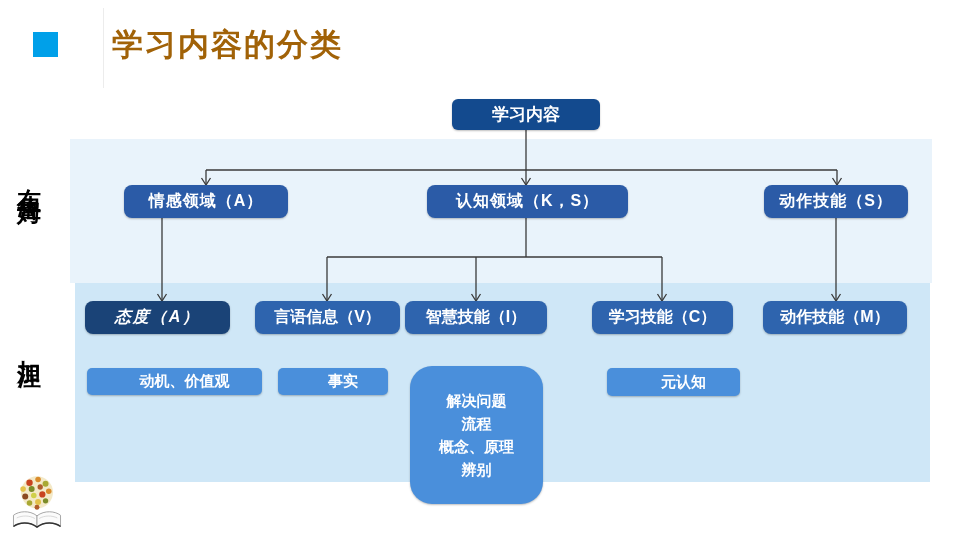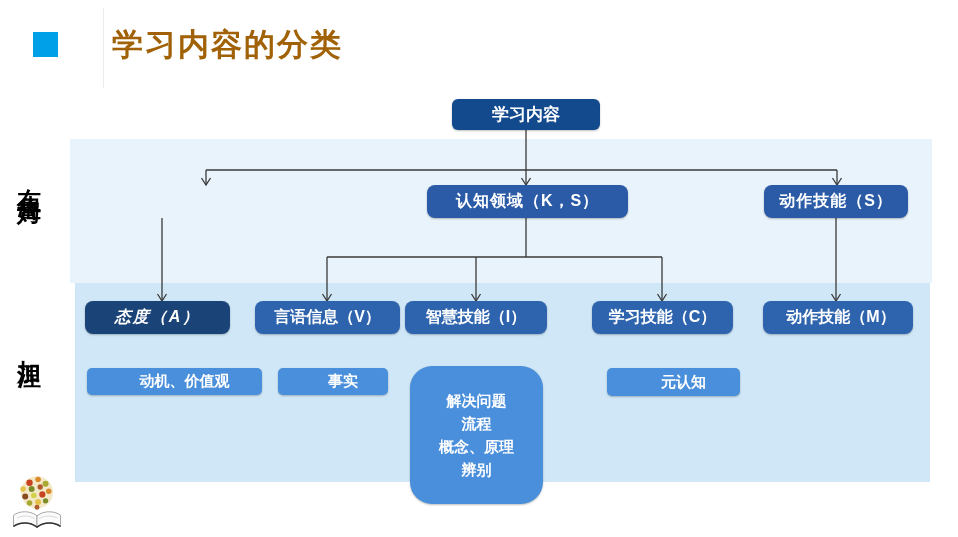--- a/index.html
+++ b/index.html
@@ -88,28 +88,29 @@
     <path d="M322.5,294 L327,301 L331.5,294"></path>
     <path d="M471.5,294 L476,301 L480.5,294"></path>
     <path d="M657.5,294 L662,301 L666.5,294"></path>
 
     <path d="M836,218 L836,301"></path>
     <path d="M831.5,294 L836,301 L840.5,294"></path>
   </svg>
 
   <div class="node node-root" style="left:452px;top:99px;width:148px;height:31px;">学习内容</div>
 
+  <div class="node node-l2" style="left:124px;top:185px;width:164px;height:33px;">情感领域（A）</div>
   <div class="node node-l2" style="left:427px;top:185px;width:201px;height:33px;">认知领域（K，S）</div>
   <div class="node node-l2" style="left:764px;top:185px;width:144px;height:33px;">动作技能（S）</div>
 
   <div class="node node-l3-dark" style="left:85px;top:301px;width:145px;height:33px;font-style:italic;">态度（A）</div>
   <div class="node node-l3" style="left:255px;top:301px;width:145px;height:33px;">言语信息（V）</div>
   <div class="node node-l3" style="left:405px;top:301px;width:142px;height:33px;">智慧技能（I）</div>
   <div class="node node-l3" style="left:592px;top:301px;width:141px;height:33px;">学习技能（C）</div>
-  <div class="node node-l3" style="left:763px;top:301px;width:144px;height:33px;padding-left:6px;">动作技能（M）</div>
+  <div class="node node-l3" style="left:763px;top:301px;width:144px;height:33px;">动作技能（M）</div>
 
   <div class="node node-l4" style="left:87px;top:368px;width:155px;height:27px;">动机、价值观</div>
   <div class="node node-l4" style="left:278px;top:368px;width:90px;height:27px;">事实</div>
   <div class="node node-l4" style="left:607px;top:368px;width:113px;height:28px;">元认知</div>
   <div class="node node-l4-big" style="left:410px;top:366px;width:133px;height:138px;">
     <div>解决问题</div>
     <div>流程</div>
     <div>概念、原理</div>
     <div>辨别</div>
   </div>

